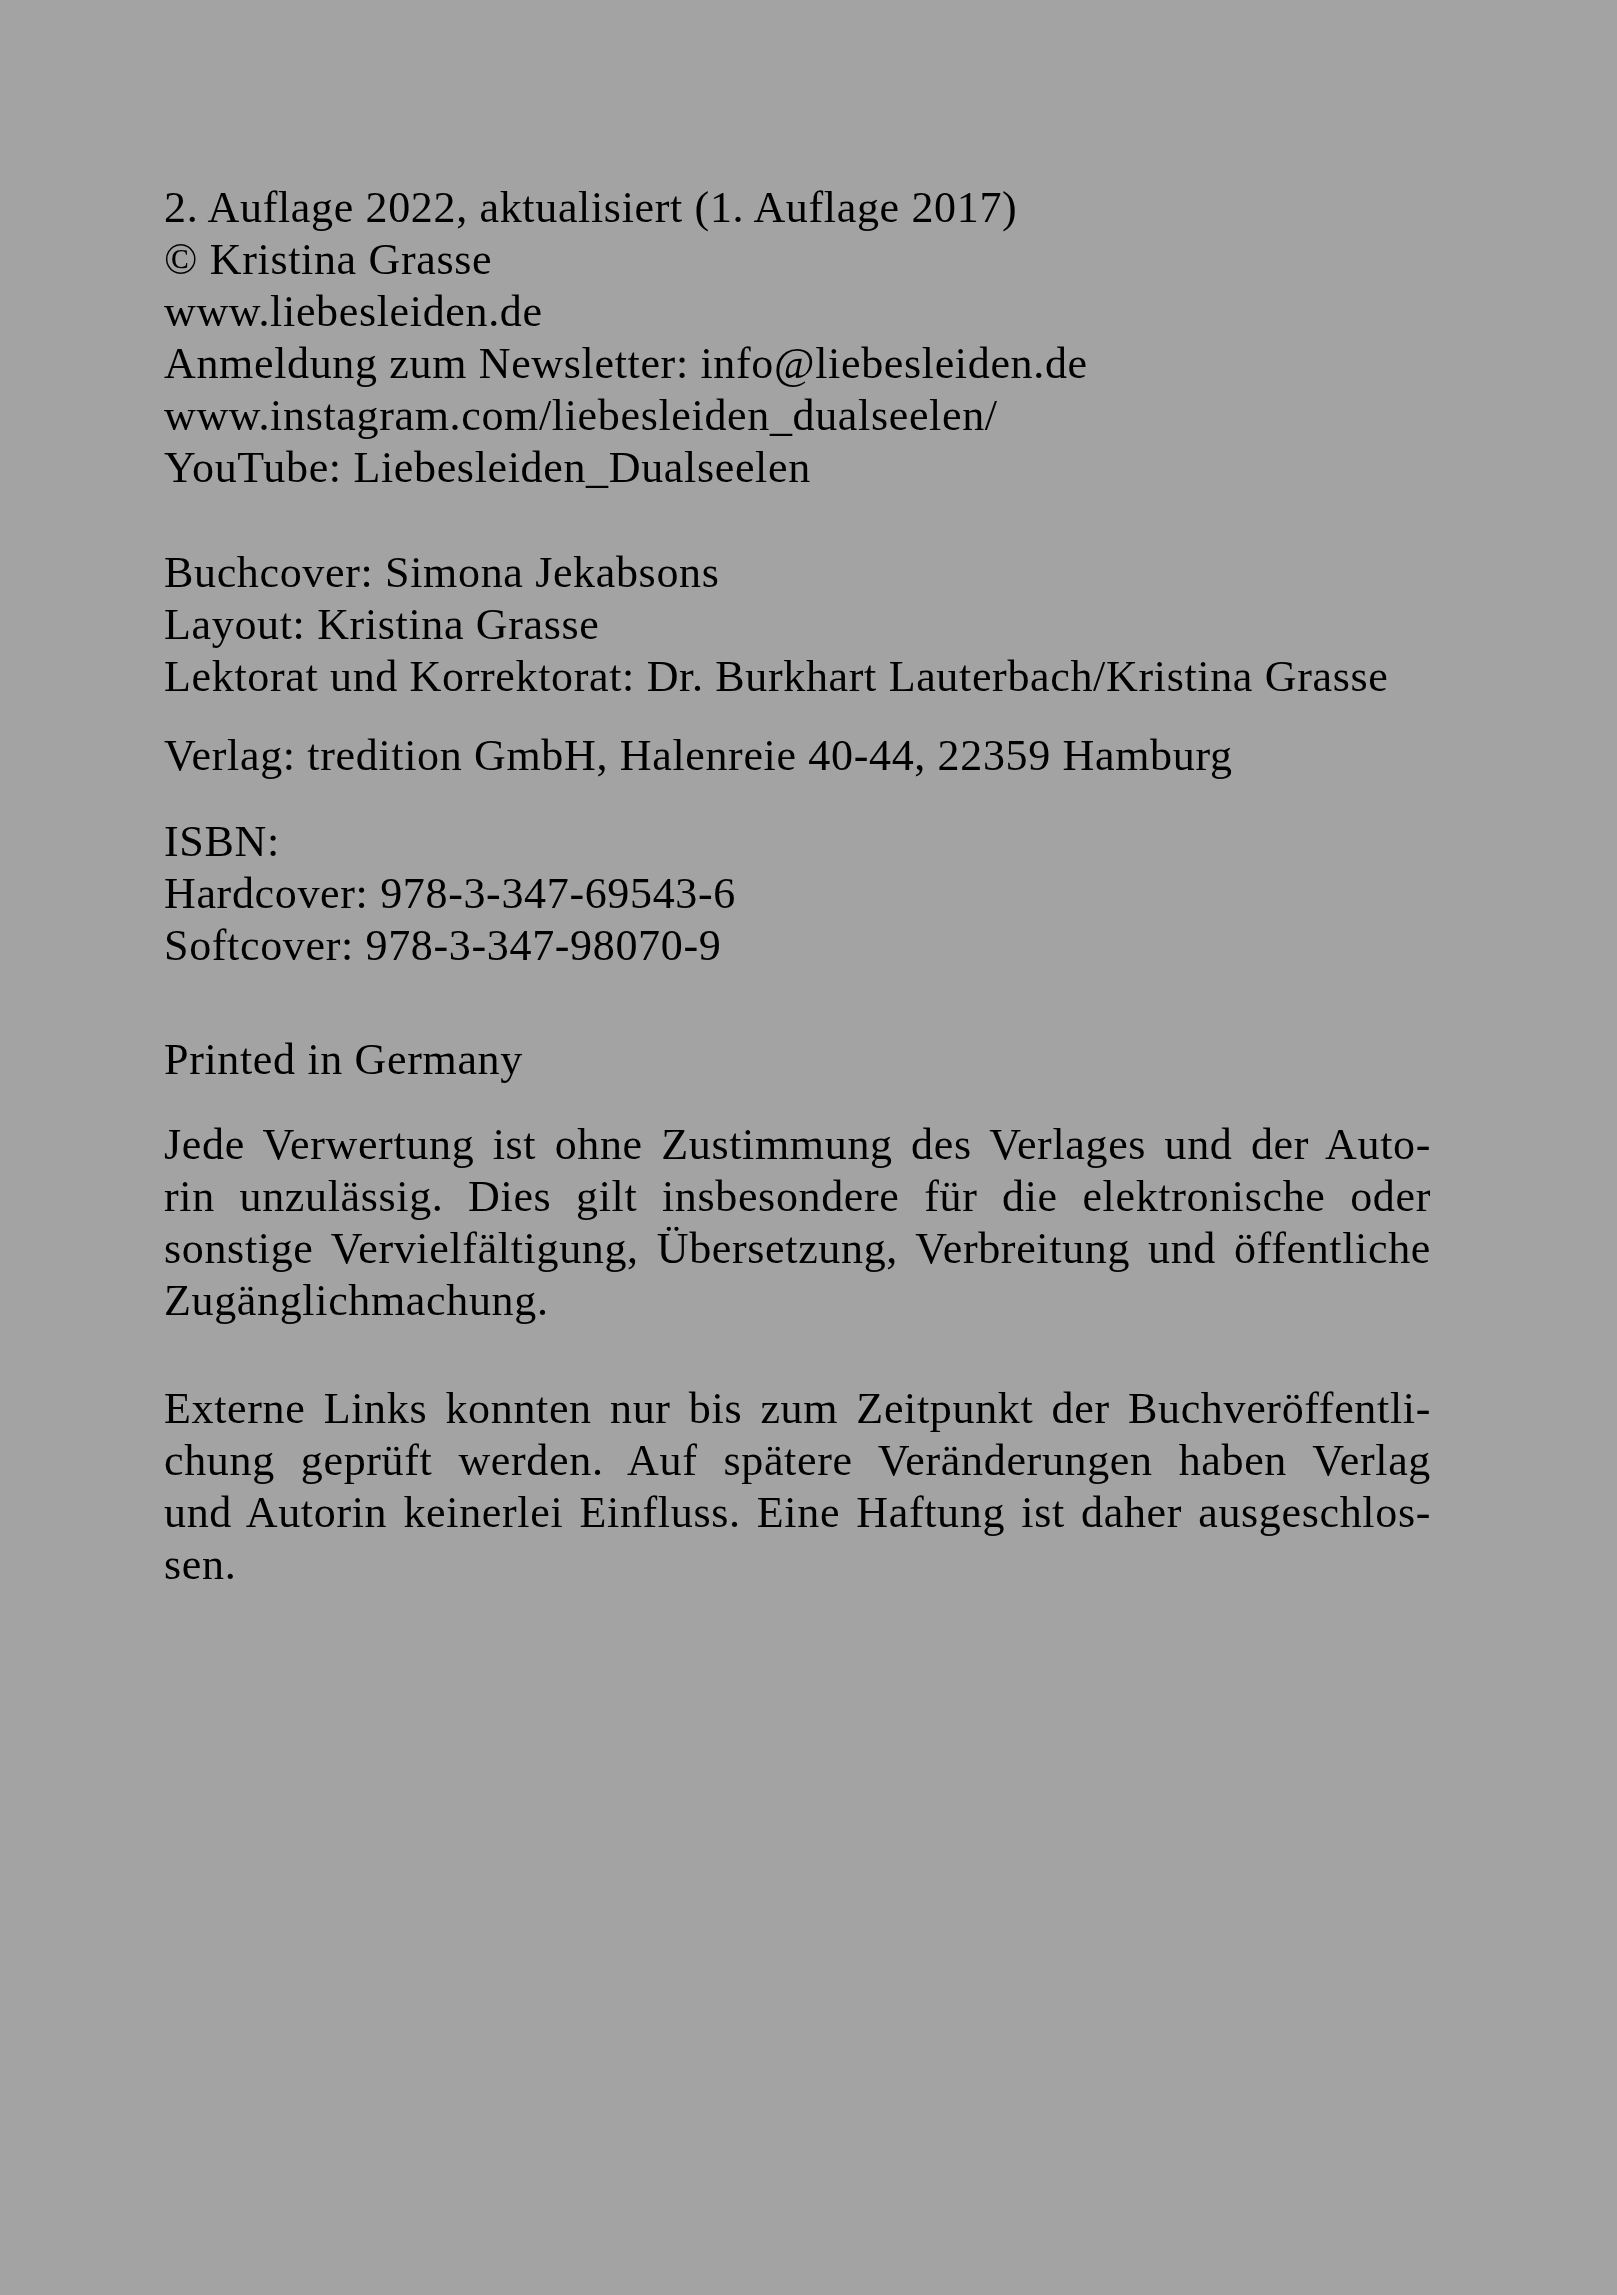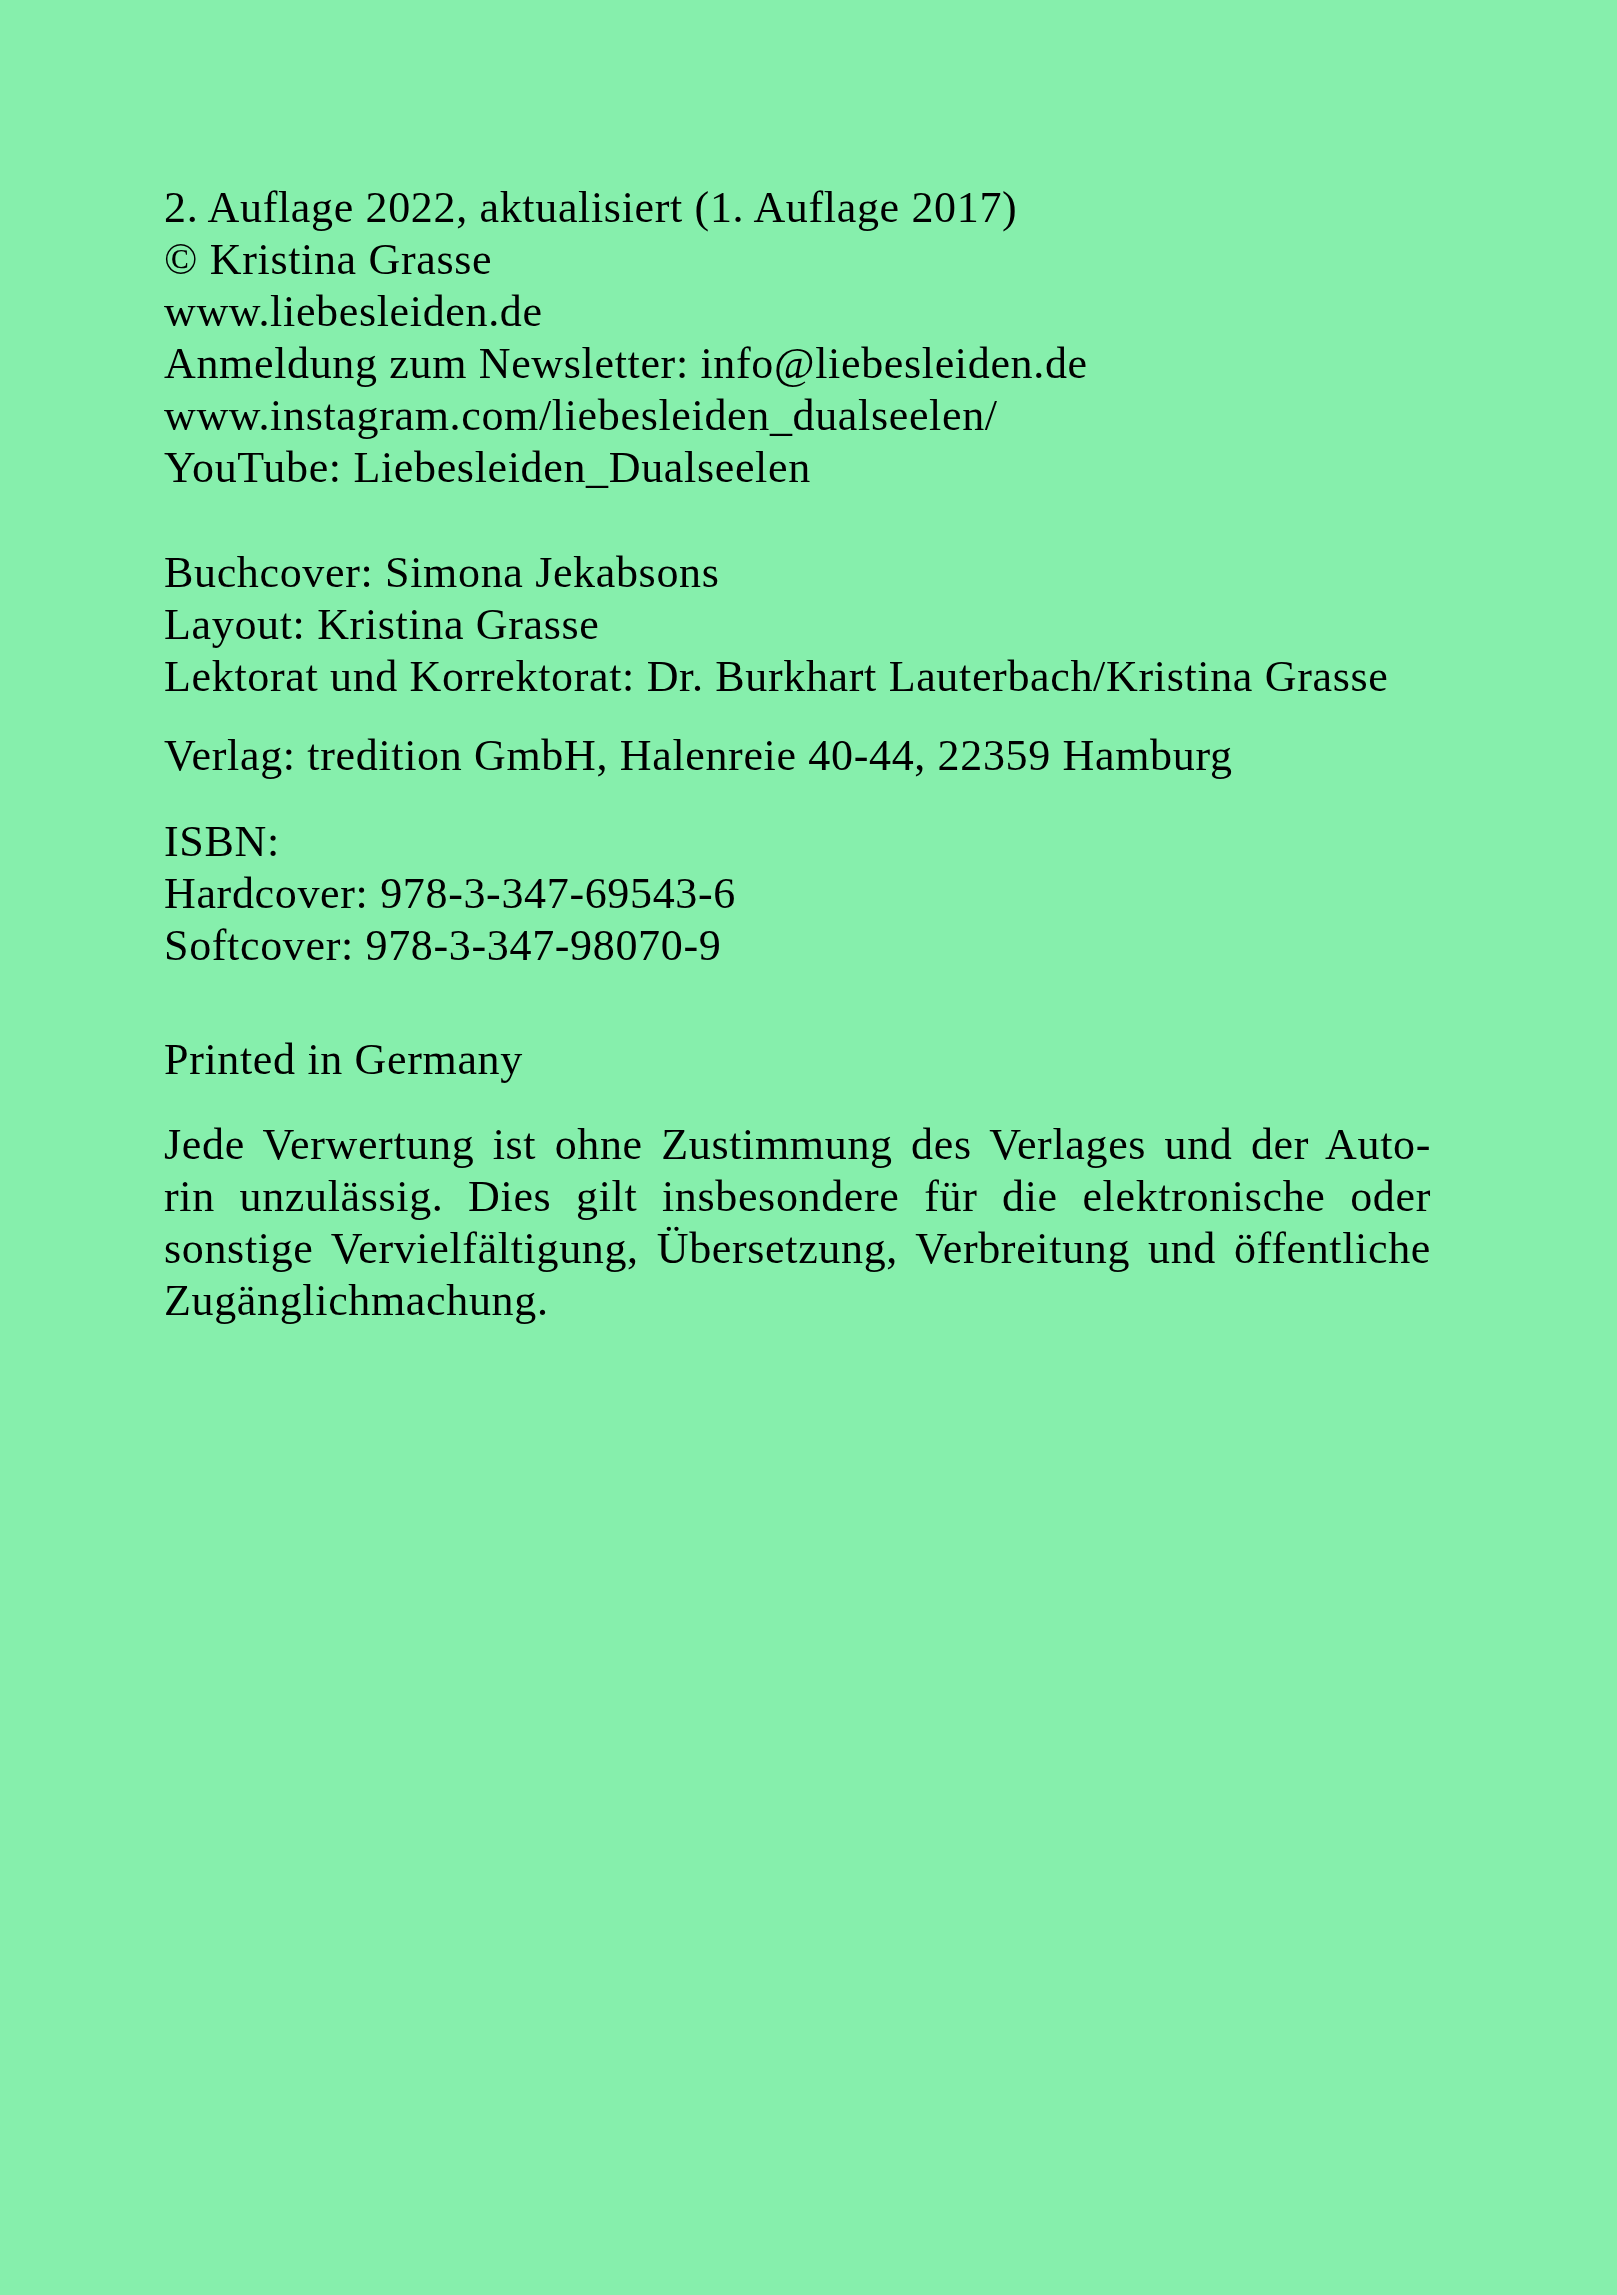--- a/index.html
+++ b/index.html
@@ -4,21 +4,21 @@
 <style>
   html, body {
     margin: 0;
     padding: 0;
     background: #ffffff;
   }
   .page {
     position: relative;
     width: 1618px;
     height: 2295px;
-    background: #86efac;
+    background: #a3a3a3;
     color: #000000;
     font-family: "Liberation Serif", "DejaVu Serif", serif;
     font-size: 44px;
     line-height: 52px;
     letter-spacing: 0.015em;
   }
   .content {
     position: absolute;
     left: 164px;
     top: 182px;
@@ -79,16 +79,22 @@
       <div class="line">Printed in Germany</div>
     </div>
 
     <div class="block block-copyright">
       <div class="line jline">Jede Verwertung ist ohne Zustimmung des Verlages und der Auto-</div>
       <div class="line jline">rin unzulässig. Dies gilt insbesondere für die elektronische oder</div>
       <div class="line jline">sonstige Vervielfältigung, Übersetzung, Verbreitung und öffentliche</div>
       <div class="line jlast">Zugänglichmachung.</div>
     </div>
 
+    <div class="block block-links">
+      <div class="line jline">Externe Links konnten nur bis zum Zeitpunkt der Buchveröffentli-</div>
+      <div class="line jline">chung geprüft werden. Auf spätere Veränderungen haben Verlag</div>
+      <div class="line jline">und Autorin keinerlei Einfluss. Eine Haftung ist daher ausgeschlos-</div>
+      <div class="line jlast">sen.</div>
+    </div>
 
   </div>
 </div>
 
 
 </body></html>

